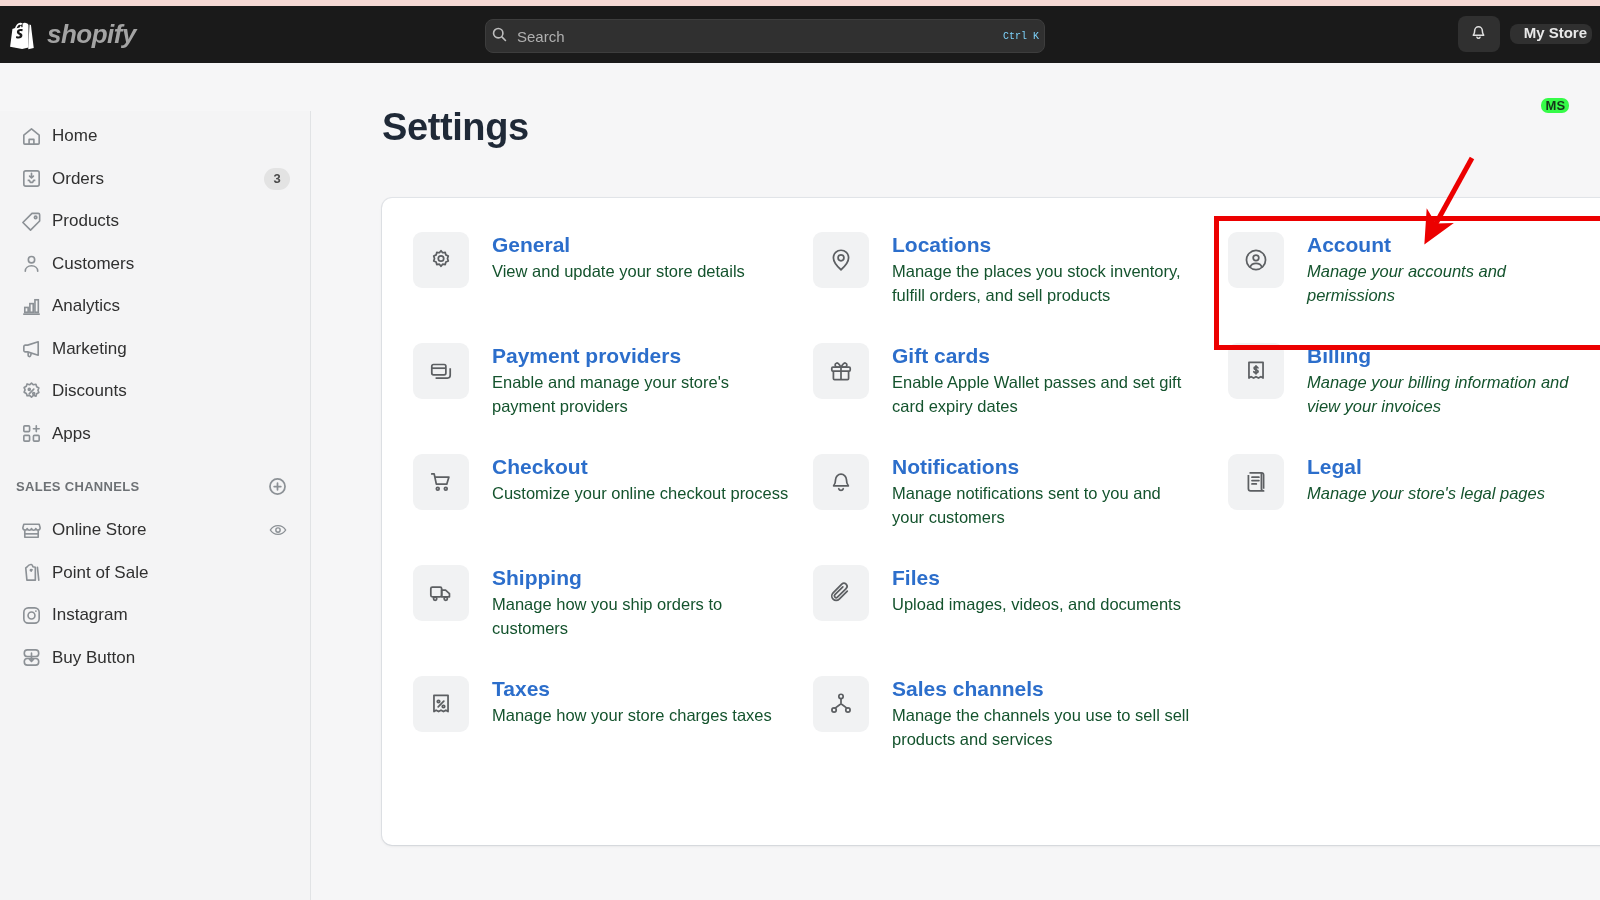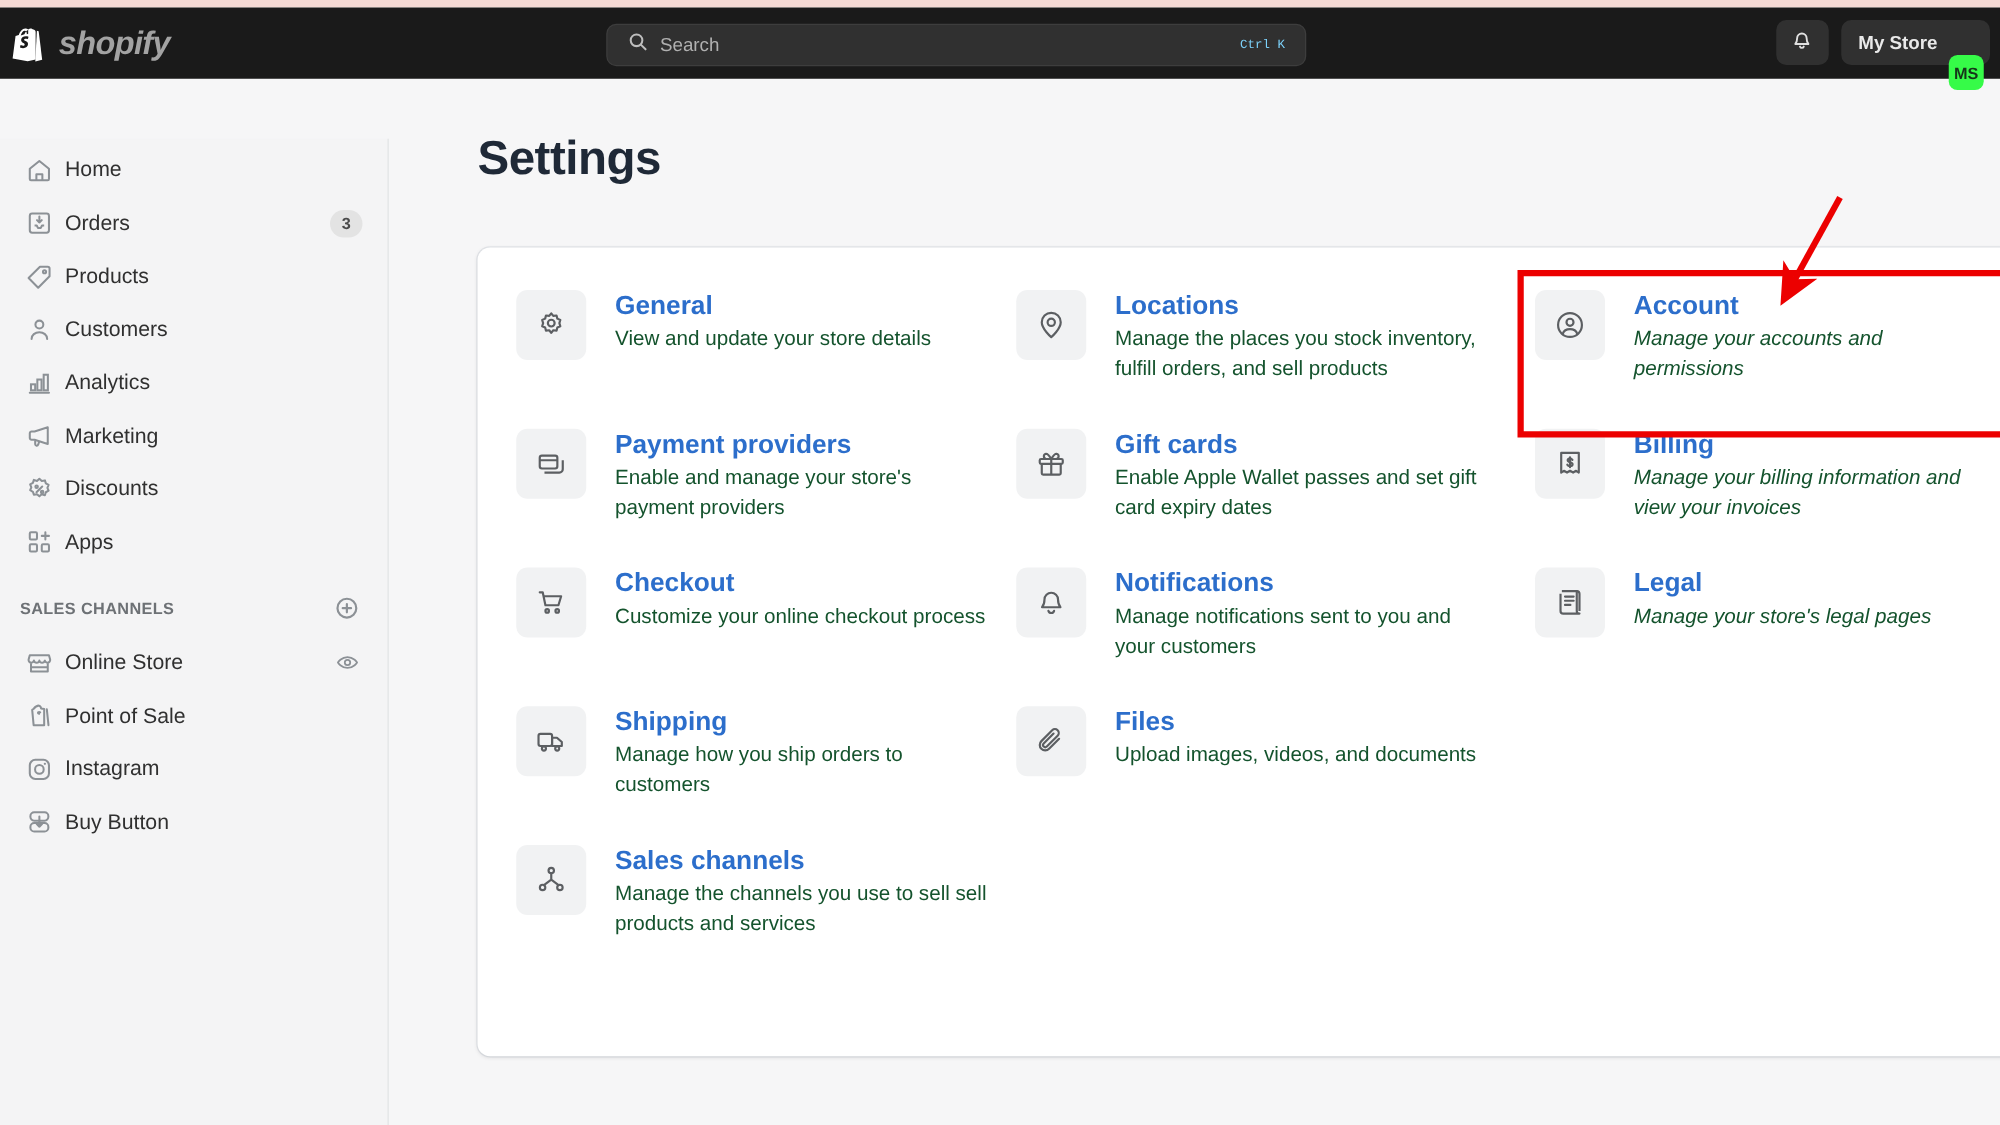--- a/index.html
+++ b/index.html
@@ -29,43 +29,43 @@
   }
   .brand-mark { width: 34px; height: 34px; display: block; }
   .brand-word {
     color: #a3a3a3; font-size: 26px; font-weight: bold; font-style: italic;
     letter-spacing: -0.5px;
   }
   .search-wrap {
     position: absolute; left: 485px; top: 13px;
     width: 560px; height: 34px;
     background: #303030; border: 1px solid #3d3d3d; border-radius: 8px;
-    display: flex; align-items: center; padding: 0 16px;
+    display: flex; align-items: center; padding: 0 5px;
   }
   .search-icon { flex: 0 0 auto; margin-right: 9px; }
   .search-input {
     flex: 1 1 auto; background: transparent; border: none; outline: none;
     color: #d6d6d6; font-size: 15px; font-family: "Liberation Sans", sans-serif;
   }
   .search-input::placeholder { color: #b0b0b0; }
   .search-kbd { color: #7dd3fc; font-size: 10px; white-space: nowrap; font-family: Liberation Mono, monospace; }
 
   .topbar-right {
     position: absolute; right: 8px; top: 10px;
     display: flex; align-items: center; gap: 10px;
   }
   .bell-btn {
     width: 42px; height: 36px; border-radius: 8px; background: #303030;
     display: flex; align-items: center; justify-content: center;
     border: none; cursor: pointer;
   }
   .store-chip {
-    height: 36px; border-radius: 8px; background: #303030;
+    height: 20px; border-radius: 8px; background: #303030;
     display: flex; align-items: center; gap: 9px;
-    padding: 0 5px 0 14px; border: none; cursor: pointer;
+    padding: 0 5px 0 14px; border: none; cursor: pointer; flex-direction: column;
   }
   .store-name { color: #e9e9e9; font-size: 15px; font-weight: bold; }
   .store-avatar {
     width: 28px; height: 28px; border-radius: 7px; background: #36fb48;
     color: #16351a; font-size: 13px; font-weight: bold;
     display: flex; align-items: center; justify-content: center; margin-top: 48px;
   }
 
   
   .sidebar {
@@ -521,20 +521,34 @@
             </svg>
           </span>
           <span class="item-text">
             <a class="item-title">Files</a>
             <span class="item-desc">Upload images, videos, and documents</span>
           </span>
         </div>
 
         <div></div>
 
+        <div class="setting-item">
+          <span class="item-icon">
+            <svg width="26" height="26" viewBox="0 0 24 24" fill="none" stroke="#5c5f62" stroke-width="1.6">
+              <path d="M5.5 4h13v15l-2-1.3-2.2 1.3-2.3-1.3-2.2 1.3-2.3-1.3-2 1.3V4Z" stroke-linejoin="round"></path>
+              <path d="M9.4 14.6 14.6 9.4" stroke-linecap="round"></path>
+              <circle cx="9.7" cy="9.7" r="1.15"></circle>
+                <circle cx="14.3" cy="14.3" r="1.15"></circle>
+            </svg>
+          </span>
+          <span class="item-text">
+            <a class="item-title">Taxes</a>
+            <span class="item-desc">Manage how your store charges taxes</span>
+          </span>
+        </div>
 
         <div class="setting-item">
           <span class="item-icon">
             <svg width="26" height="26" viewBox="0 0 24 24" fill="none" stroke="#5c5f62" stroke-width="1.6">
               <circle cx="12" cy="5" r="2"></circle>
                 <circle cx="5.6" cy="17.5" r="2"></circle>
                 <circle cx="18.4" cy="17.5" r="2"></circle>
               <path d="M12 7v4.8M12 11.8 6.6 15.8M12 11.8l5.4 4" stroke-linecap="round"></path>
             </svg>
           </span>

